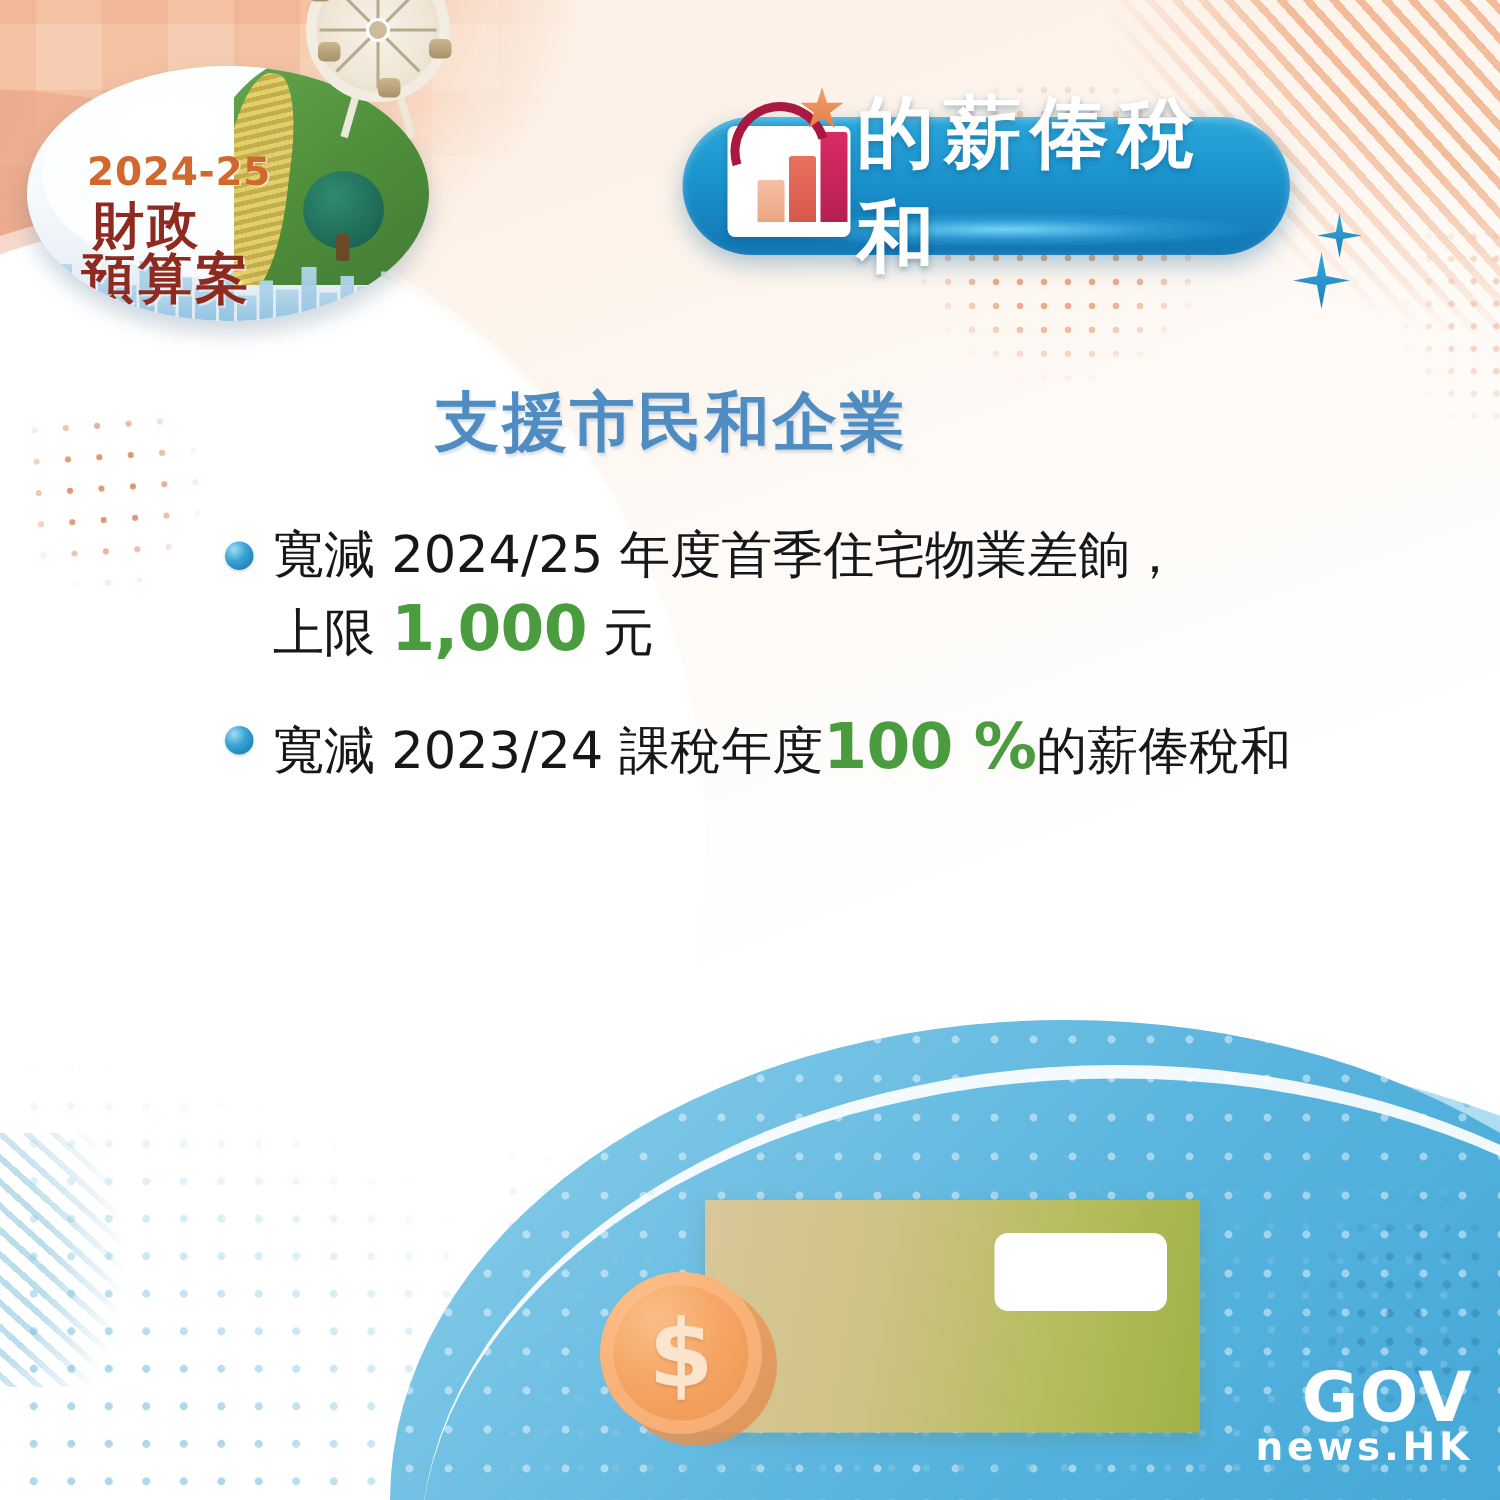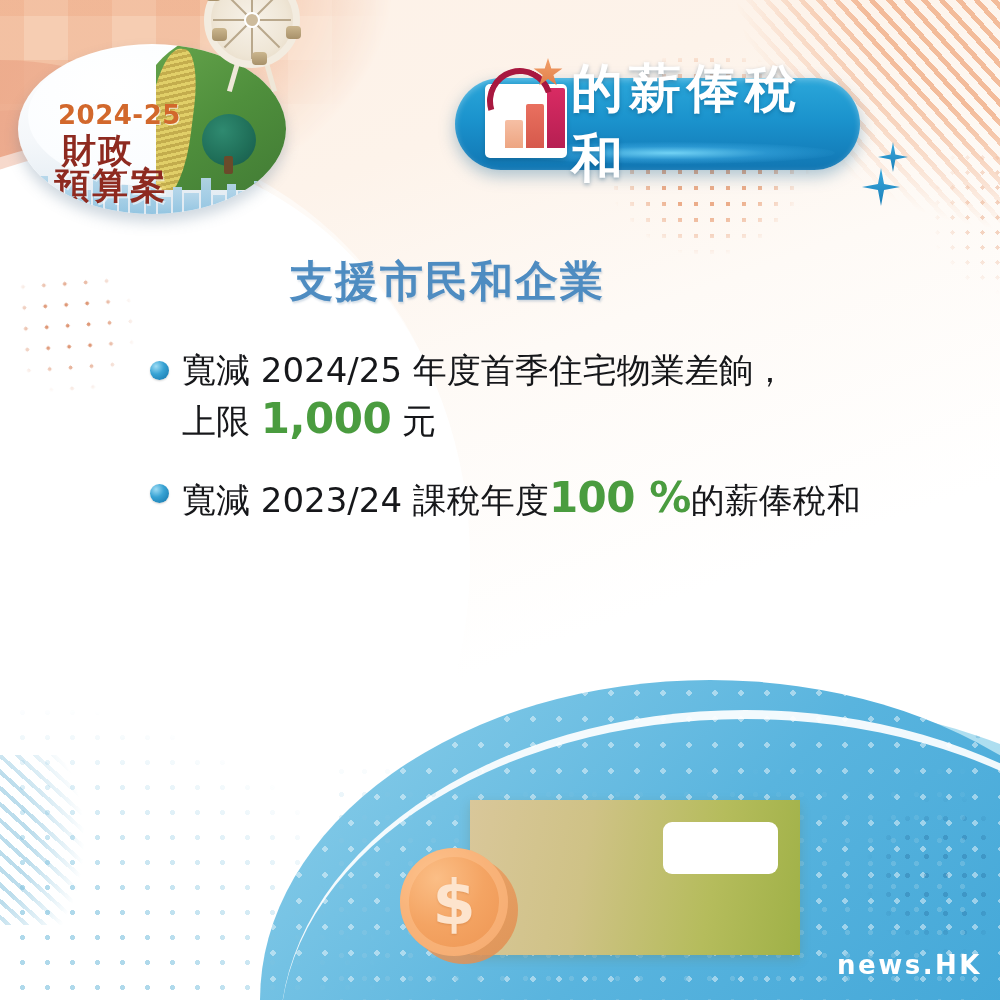--- a/index.html
+++ b/index.html
@@ -498,16 +498,17 @@
   <div class="envelope">
     <div class="env-window"></div>
   </div>
   <div class="coin">
     <div class="coin-back"></div>
     <div class="coin-face"></div>
     <div class="coin-s">$</div>
   </div>
 
   <div class="govlogo">
+    <span class="gov-a">GOV</span>
     <span class="gov-b">news.HK</span>
   </div>
 
 </div>
 
 </body></html>

